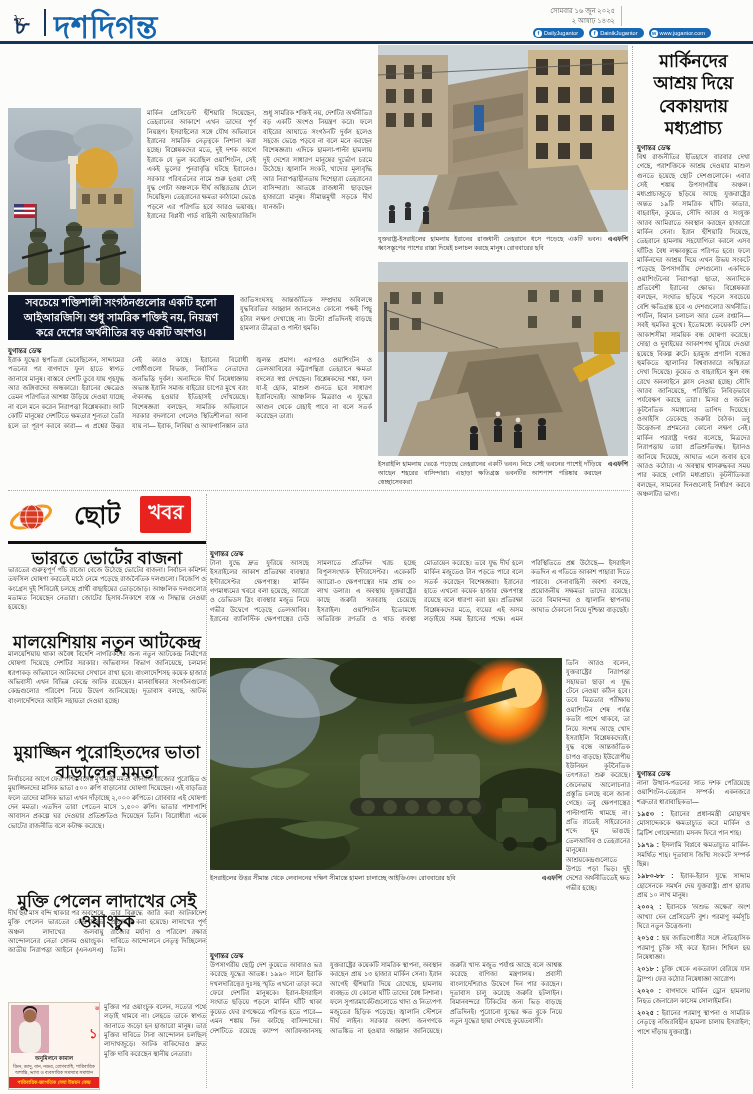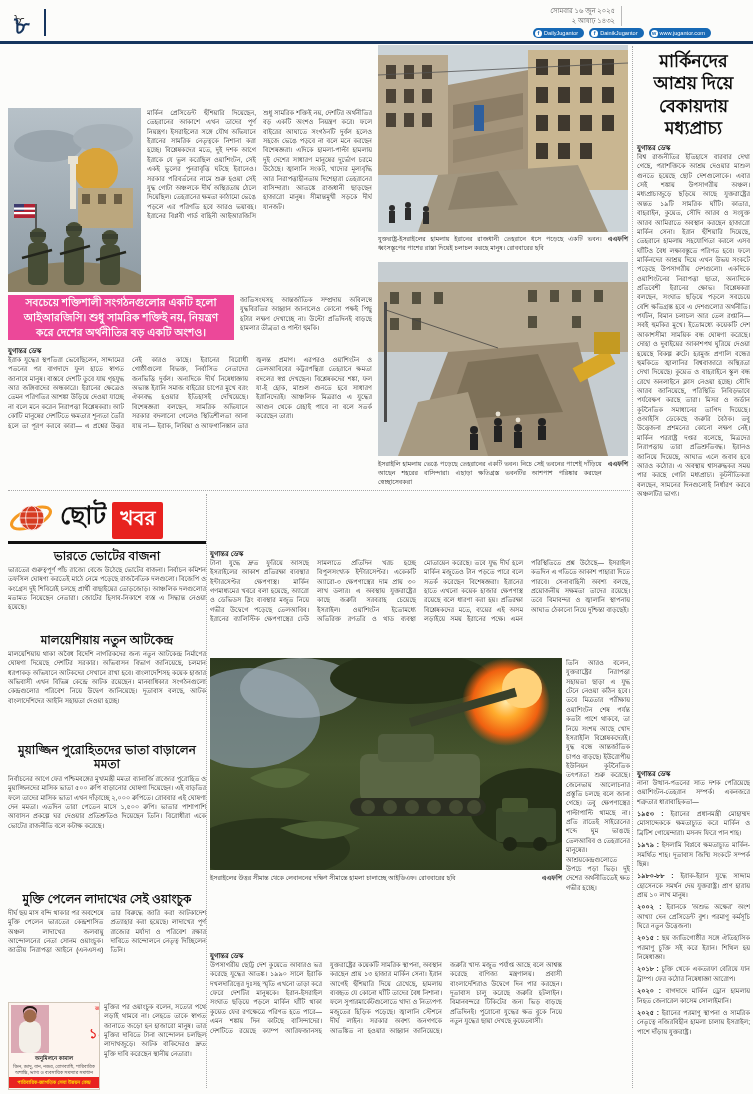--- a/index.html
+++ b/index.html
@@ -17,44 +17,44 @@
   .badges { display:flex; gap:5px; }
   .badge { display:flex; align-items:center; gap:2px; background:#1769b5; color:#fff; font-size:5.6px; padding:1px 6px 1px 2px; border-radius:7px; height:10px; }
   .badge .dot { width:7px; height:7px; border-radius:50%; background:#fff; color:#1769b5; font-size:5.5px; font-weight:bold; display:flex; align-items:center; justify-content:center; }
   .navy-rule { background:#16355e; height:3px; left:0; right:0; }
 
   
   .h-lead   { font-size:43px; font-weight:800; color:#0c0c0c; text-align:center; line-height:1.15; letter-spacing:-.5px; }
   .h-mid    { font-size:36px; font-weight:800; color:#0c0c0c; text-align:center; line-height:1.1; }
   .h-kuwait { font-size:37px; font-weight:800; color:#0c0c0c; text-align:center; line-height:1.1; }
   .h-right  { font-size:17.5px; font-weight:800; color:#0c0c0c; text-align:center; line-height:1.28; }
-  .h-small  { font-size:12px; font-weight:bold; color:#111; text-align:center; line-height:1.2; }
+  .h-small  { font-size:17px; font-weight:bold; color:#111; text-align:center; line-height:1.2; }
 
   .byline { font-size:6.8px; font-weight:bold; color:#111; }
   .body-txt { font-size:6.5px; line-height:1.44; text-align:justify; color:#1c1c1c; overflow:hidden; }
   .cols2 { column-count:2; column-gap:7px; }
   .cols3 { column-count:3; column-gap:8px; }
   .cols4 { column-count:4; column-gap:8px; }
 
-  .red-banner { background:#ec4899; color:#fff; font-size:10.6px; font-weight:bold; text-align:center;
+  .red-banner { background:#0f172a; color:#fff; font-size:10.6px; font-weight:bold; text-align:center;
                 display:flex; align-items:center; justify-content:center; line-height:1.4; padding:3px 7px; }
 
   .caption { display:flex; align-items:flex-start; gap:6px; font-size:6.3px; line-height:1.4; color:#222; }
   .caption .cap-text { flex:1; text-align:justify; }
   .caption .credit { font-weight:bold; white-space:nowrap; }
 
   .photo { overflow:hidden; background:#ccc; }
   .photo svg { display:block; width:100%; height:100%; }
 
   .v-dotted { border-left:1px dotted #a8a8a8; width:0; }
   .h-dotted { border-top:1px dotted #a8a8a8; height:0; }
   .black-rule { background:#111; height:2.5px; }
 
   
-  .ck-head { display:flex; align-items:flex-end; gap:6px; }
+  .ck-head { display:flex; align-items:flex-start; gap:20px; }
   .ck-light { font-size:25px; font-weight:800; color:#111; }
   .ck-box { background:#e8221f; color:#fff; font-size:20px; font-weight:800; padding:1px 8px 3px; border-radius:2px; }
 
   
   .tl-item { margin-bottom:3px; }
   .tl-item .year { font-weight:bold; }
 
   
   .ad { border:1px solid #d0c6b8; background:#fdf4ee; overflow:hidden; font-size:5px; }
   .ad-top { display:flex; gap:3px; padding:2px; }
@@ -66,20 +66,21 @@
   .ad-footer { background:#e8221f; color:#ffe400; font-size:4.8px; font-weight:bold; text-align:center; padding:1.5px 2px; }
 </style>
 </head>
 <body>
 
 <div class="page">
 
   <div class="abs" style="left:14px; top:7px;">৮</div>
   <div class="abs pageno" style="left:14px; top:7px;">৮</div>
   <div class="abs hdr-divider" style="left:44px; top:9px; height:27px;"></div>
+  <div class="abs section-name" style="left:54px; top:3px;">দশদিগন্ত</div>
 
   <div class="abs date-block" style="left:536px; top:6px; width:86px;">
     <div>সোমবার ১৬ জুন ২০২৫</div>
     <div>২ আষাঢ় ১৪৩২</div>
   </div>
 
   <div class="abs badges" style="left:533px; top:28px;">
     <div class="badge">
       <span class="dot">f</span>
       <span>DailyJugantor</span>

